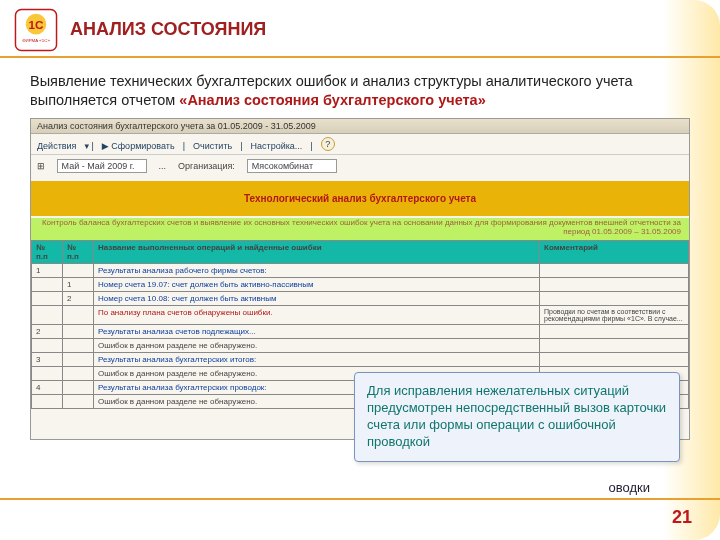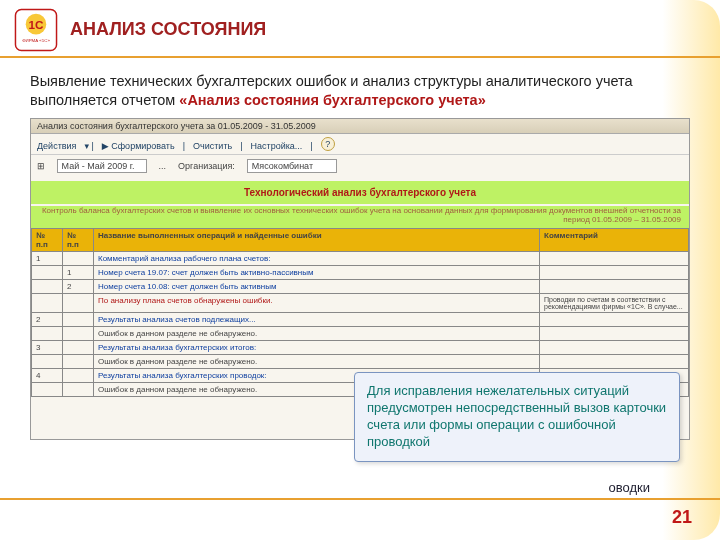--- a/index.html
+++ b/index.html
@@ -94,43 +94,43 @@
     padding: 1px 4px;
     min-width: 80px;
     display: inline-block;
   }
   .report-title {
     text-align: center;
     color: #b01818;
     font-weight: bold;
     font-size: 10px;
     margin: 4px 0 2px 0;
-    background: #bef264;
-    padding: 6px;
+    background: #eab308;
+    padding: 12px;
   }
   .report-sub {
     text-align: right;
     color: #a06040;
     font-size: 8px;
     padding: 0 8px 4px 8px;
     background: #bef264;
   }
   table.rep {
     width: 100%;
     border-collapse: collapse;
     font-size: 8px;
   }
   table.rep th, table.rep td {
     border: 1px solid #888;
     padding: 2px 4px;
     text-align: left;
     vertical-align: top;
   }
   table.rep th {
-    background: #eab308;
+    background: #14b8a6;
     font-weight: bold;
   }
   .num-col { width: 22px; }
   .comment-col { width: 140px; }
   .blue-link { color: #1040a0; }
   .callout {
     position: absolute;
     right: 40px;
     top: 372px;
     width: 300px;
@@ -227,21 +227,21 @@
       <tbody>
           <tr>
         <th class="num-col">№ п.п</th>
         <th class="num-col">№ п.п</th>
         <th>Название выполненных операций и найденные ошибки</th>
         <th class="comment-col">Комментарий</th>
       </tr>
       <tr>
             <td>1</td>
             <td></td>
-            <td class="blue-link">Комментарий анализа рабочего плана счетов:</td>
+            <td class="blue-link">Результаты анализа рабочего фирмы счетов:</td>
             <td></td>
           </tr>
       <tr>
             <td></td>
             <td>1</td>
             <td class="blue-link">Номер счета 19.07: счет должен быть активно-пассивным</td>
             <td></td>
           </tr>
       <tr>
             <td></td>

